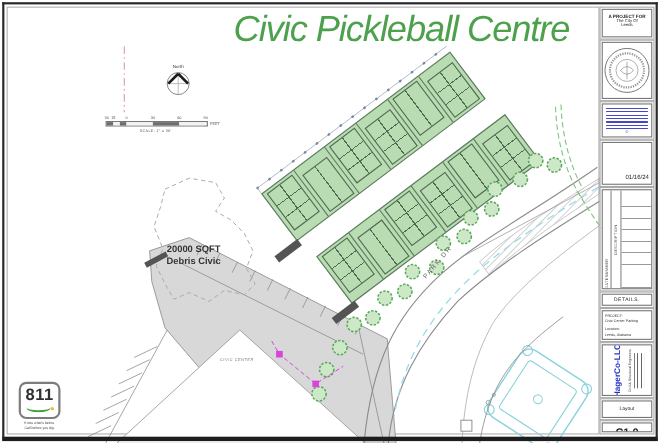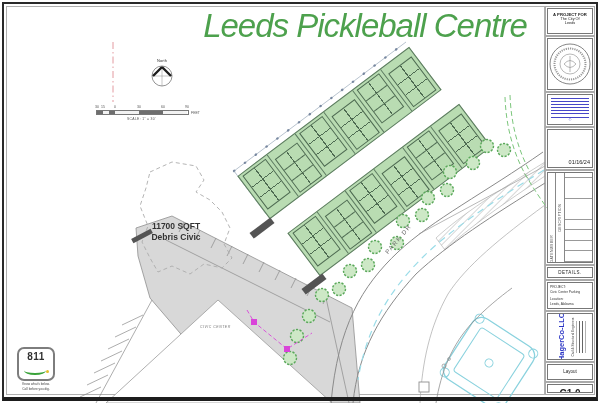--- a/index.html
+++ b/index.html
@@ -41,21 +41,21 @@
   .sb-ticks span{position:absolute;top:0;transform:translateX(-50%);}
   .sb-bar{height:3px;width:91px;border:0.5px solid #777;display:flex;}
   .sb-bar i{display:block;height:100%;}
   .sb-bar .d{background:#6e6e6e;}
   .sb-bar .l{background:#f2f2f2;}
   .sb-cap{font-size:3.4px;color:#555;text-align:center;width:91px;margin-top:1.5px;letter-spacing:.3px;}
   .sb-unit{position:absolute;left:95px;top:6px;font-size:3.5px;color:#555;}
   
   .logo811{position:absolute;left:13px;bottom:12px;width:46px;text-align:center;z-index:5;}
   .logo811 .box{width:34px;height:30px;margin:0 auto;border:2px solid #7d7d7d;border-radius:7px;background:#fff;position:relative;}
-  .logo811 .num{font-size:10px;font-weight:bold;color:#303030;margin-top:2px;letter-spacing:.5px;}
+  .logo811 .num{font-size:15px;font-weight:bold;color:#303030;margin-top:2px;letter-spacing:.5px;}
   .logo811 .swoosh{position:absolute;left:5px;bottom:4px;width:22px;height:7px;
       border-bottom:2px solid #3aa33a;border-radius:50%;}
   .logo811 .dot{position:absolute;right:4px;bottom:6px;width:3px;height:3px;border-radius:50%;background:#e4bd2a;}
   .logo811 .tag{font-size:3.2px;color:#444;line-height:1.4;margin-top:1px;}
   
   .titleblock{position:absolute;top:6px;bottom:8px;right:6px;width:48px;z-index:6;
       display:flex;flex-direction:column;}
   .tb-box{border:1px solid #777;outline:1px solid #aaa;outline-offset:1px;margin:2px 1px;
       background:#fff;position:relative;box-sizing:border-box;flex:0 0 auto;overflow:hidden;}
   .tb-projectfor{height:26px;text-align:center;padding-top:3px;}
@@ -236,21 +236,21 @@
       <rect x="-11" y="-2.5" width="22" height="5" transform="translate(142,236) rotate(-28)"></rect>
     </g>
     <g stroke="#d944d9" fill="#d944d9">
       <polyline points="247,310 254,322 287,349 312,333" fill="none" stroke-width="0.9" stroke-dasharray="4 2.5"></polyline>
       <rect x="251.5" y="319.5" width="5" height="5"></rect>
       <rect x="284.5" y="346.5" width="5" height="5"></rect>
     </g>
   </svg>
 
   <div class="plan-label debris-label">
-    <div>11700 SQFT</div>
+    <div>20000 SQFT</div>
     <div>Debris Civic</div>
   </div>
   <div class="plan-label road-label">PARK DR</div>
   <div class="plan-label building-label">CIVIC CENTER</div>
 
   <div class="north">
     <div class="nlabel">North</div>
     <svg width="26" height="26" viewBox="0 0 26 26">
       <circle cx="13" cy="13" r="10" fill="#ffffff" stroke="#666" stroke-width="0.7"></circle>
       <line x1="13" y1="3" x2="13" y2="23" stroke="#888" stroke-width="0.5"></line>
@@ -336,17 +336,17 @@
       <span class="rot firm-sub">Civil &amp; Structural Engineers</span>
       <span class="firm-addr"></span>
     </div>
     <div class="tb-box tb-layout">Layout</div>
     <div class="tb-box tb-sheet">
       <div class="num">C1.0</div>
 
     </div>
   </div>
 
-  <div class="sheet-title">Leeds Pickleball Centre</div>
+  <div class="sheet-title">Civic Pickleball Centre</div>
 
   <div class="frame"></div>
   <div class="sheet-border"></div>
 </div>
 
 </body></html>

